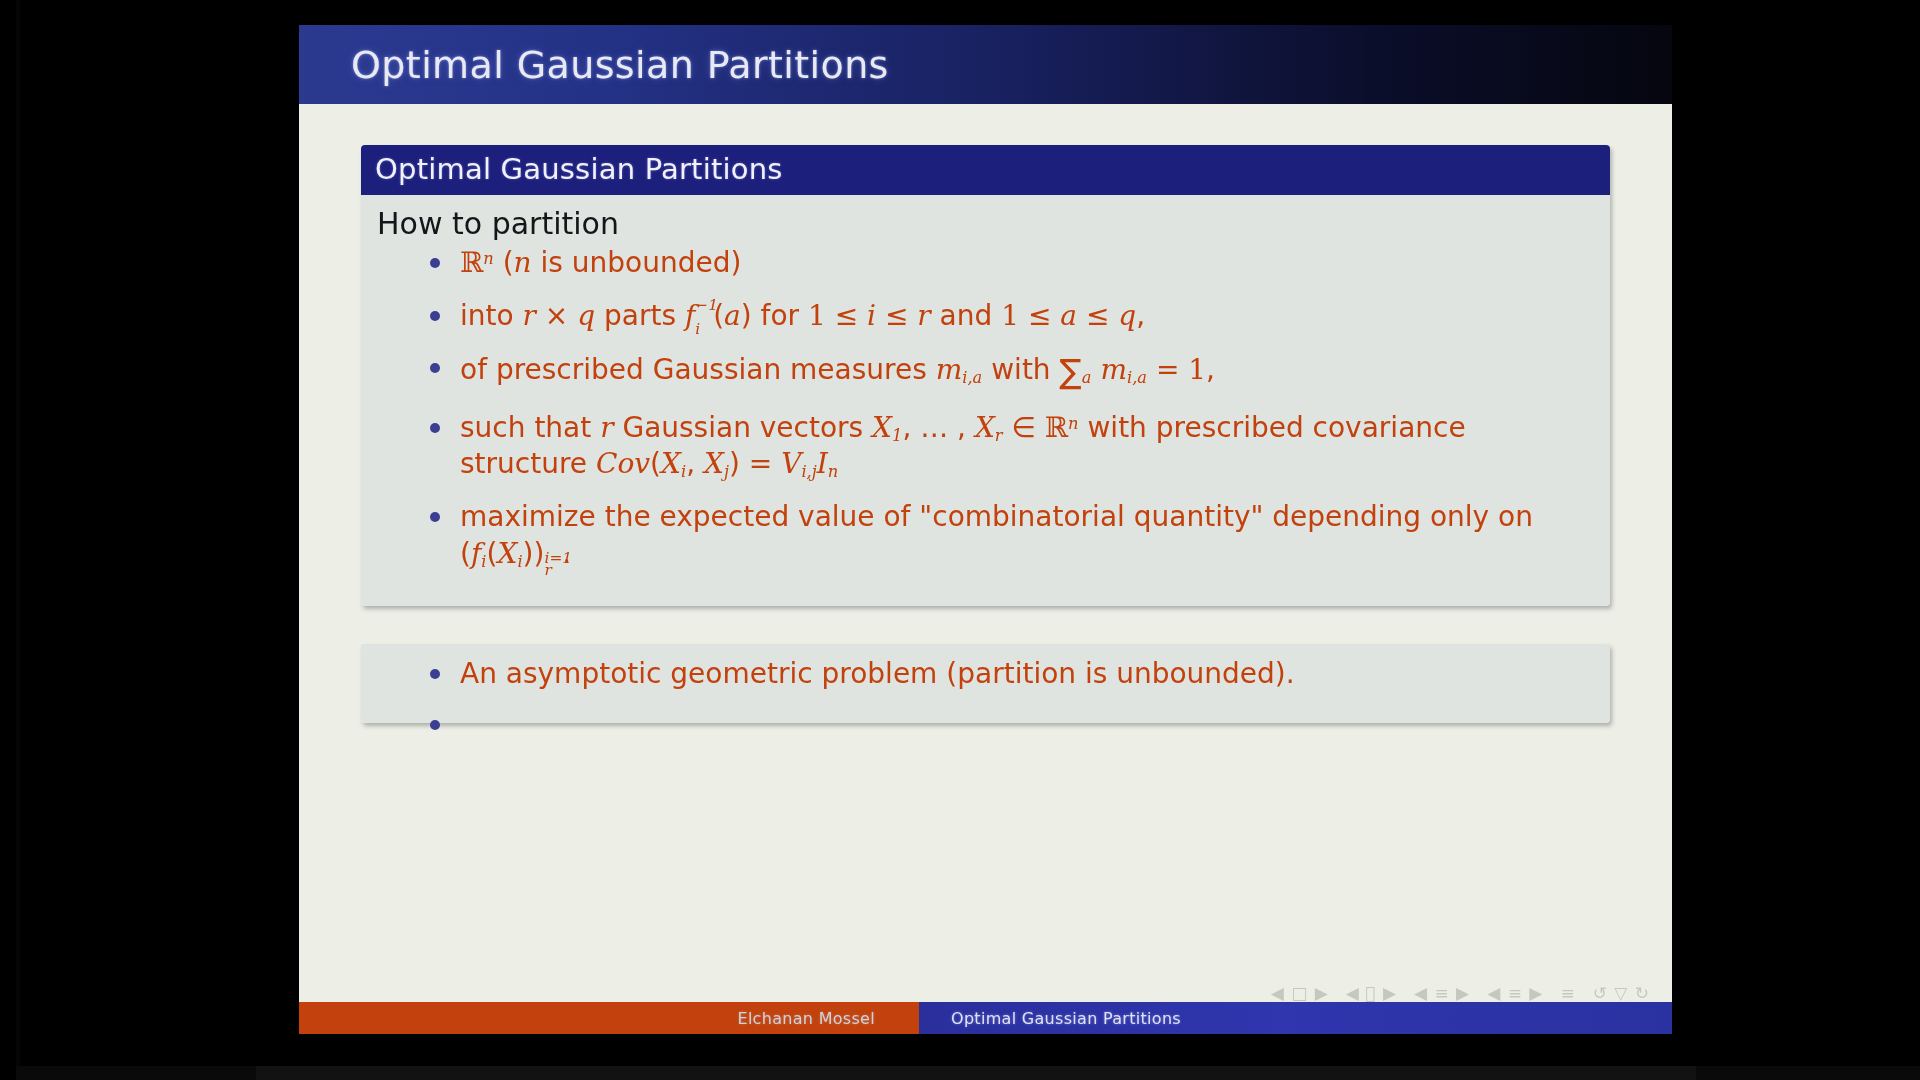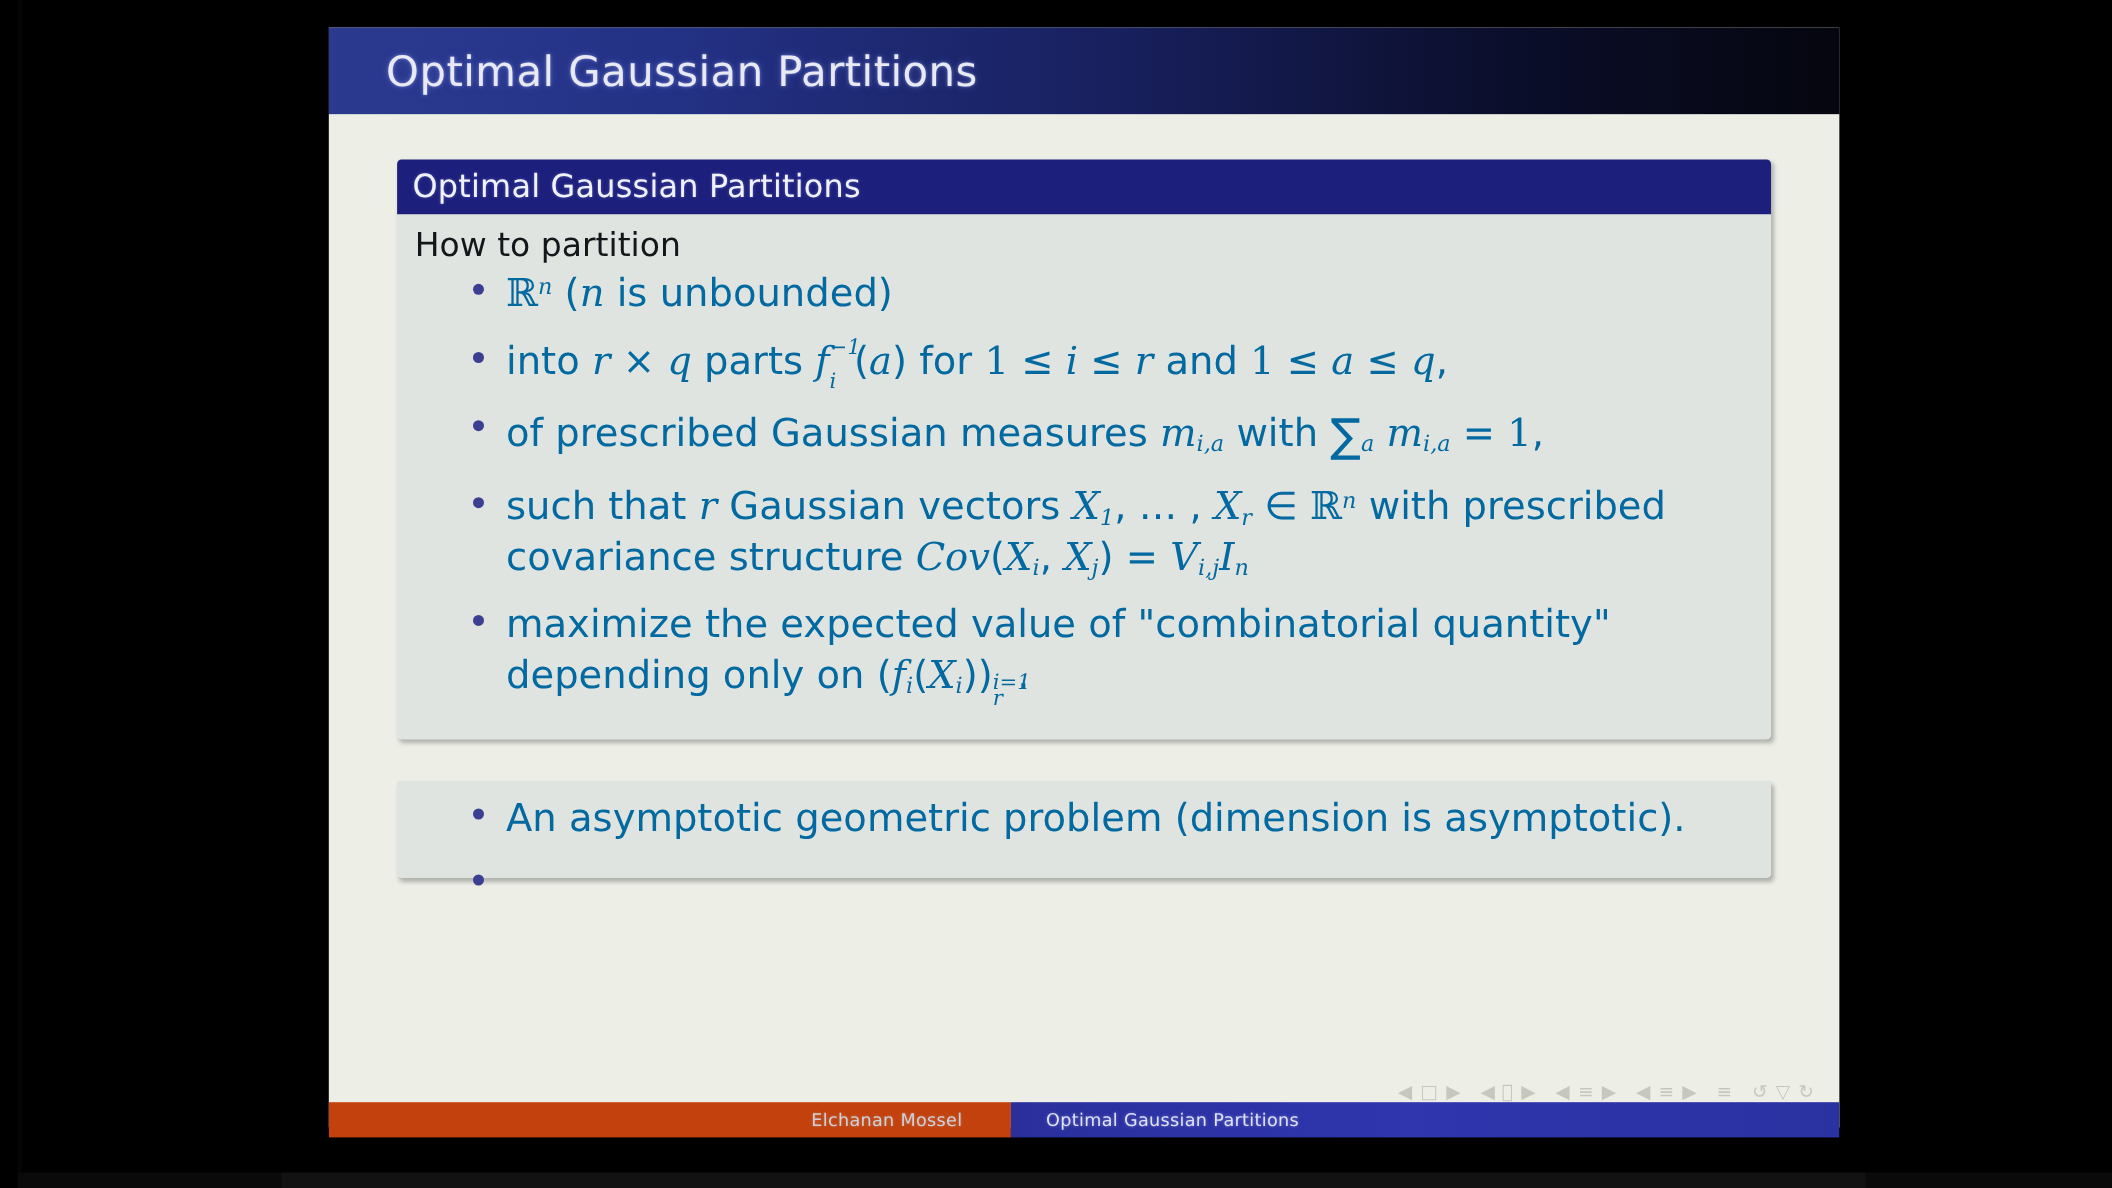--- a/index.html
+++ b/index.html
@@ -87,23 +87,23 @@
     font-size:30px;
     padding:3px 0 6px 2px;
     color:#14161a;
   }
 
   ul.bullets { list-style:none; padding-left:53px; }
   ul.bullets > li {
     position:relative;
     padding:0 0 0 32px;
     margin-bottom:16px;
-    font-size:35px;
+    font-size:28px;
     line-height:1.31;
-    color:#0369a1;
+    color:#c2410c;
   }
   ul.bullets > li .dot {
     position:absolute;
     left:2px; top:13px;
     width:10px; height:10px;
     border-radius:50%;
     background:#3b3f92;
   }
 
   
@@ -225,21 +225,21 @@
 
           </ul>
         </div>
       </div>
 
       <div class="block" id="notes-block">
         <div class="block-body">
           <ul class="bullets">
             <li>
               <span class="dot"></span>
-              <span>An asymptotic geometric problem (dimension is asymptotic).</span>
+              <span>An asymptotic geometric problem (partition is unbounded).</span>
             </li>
             <li>
               <span class="dot"></span>
             </li>
           </ul>
         </div>
       </div>
 
       <div id="nav-symbols">
         <span>◀ □ ▶</span>

